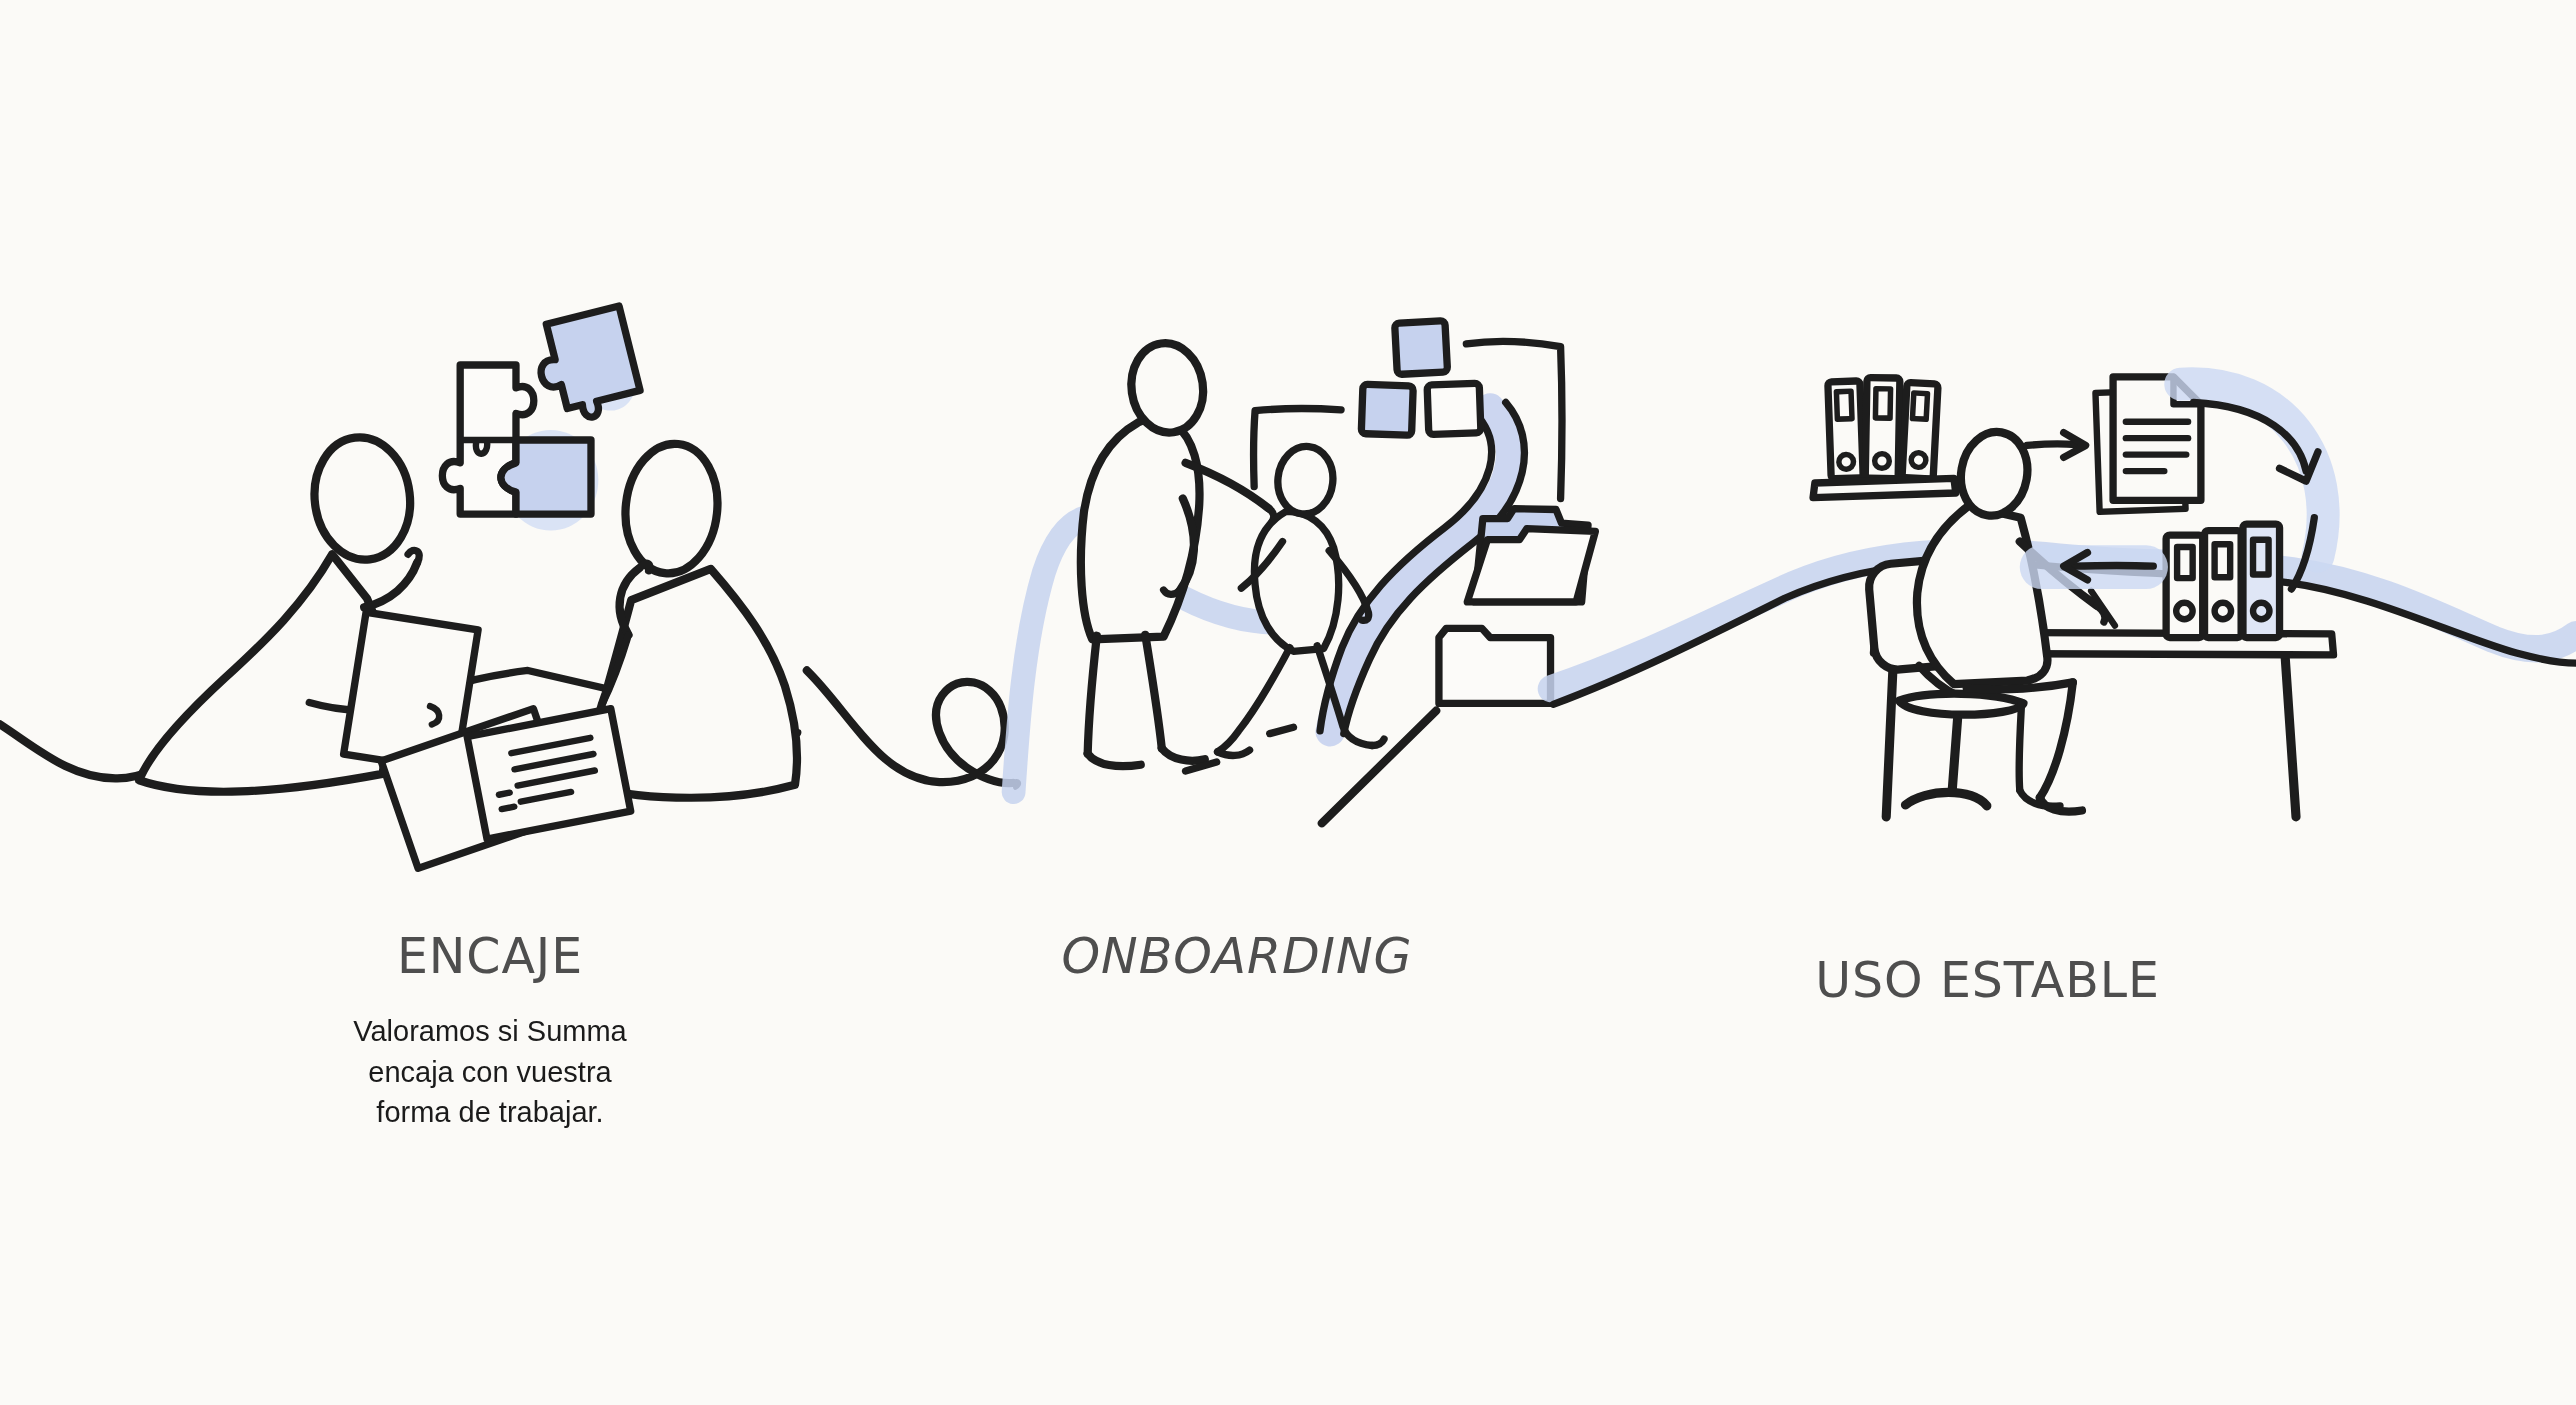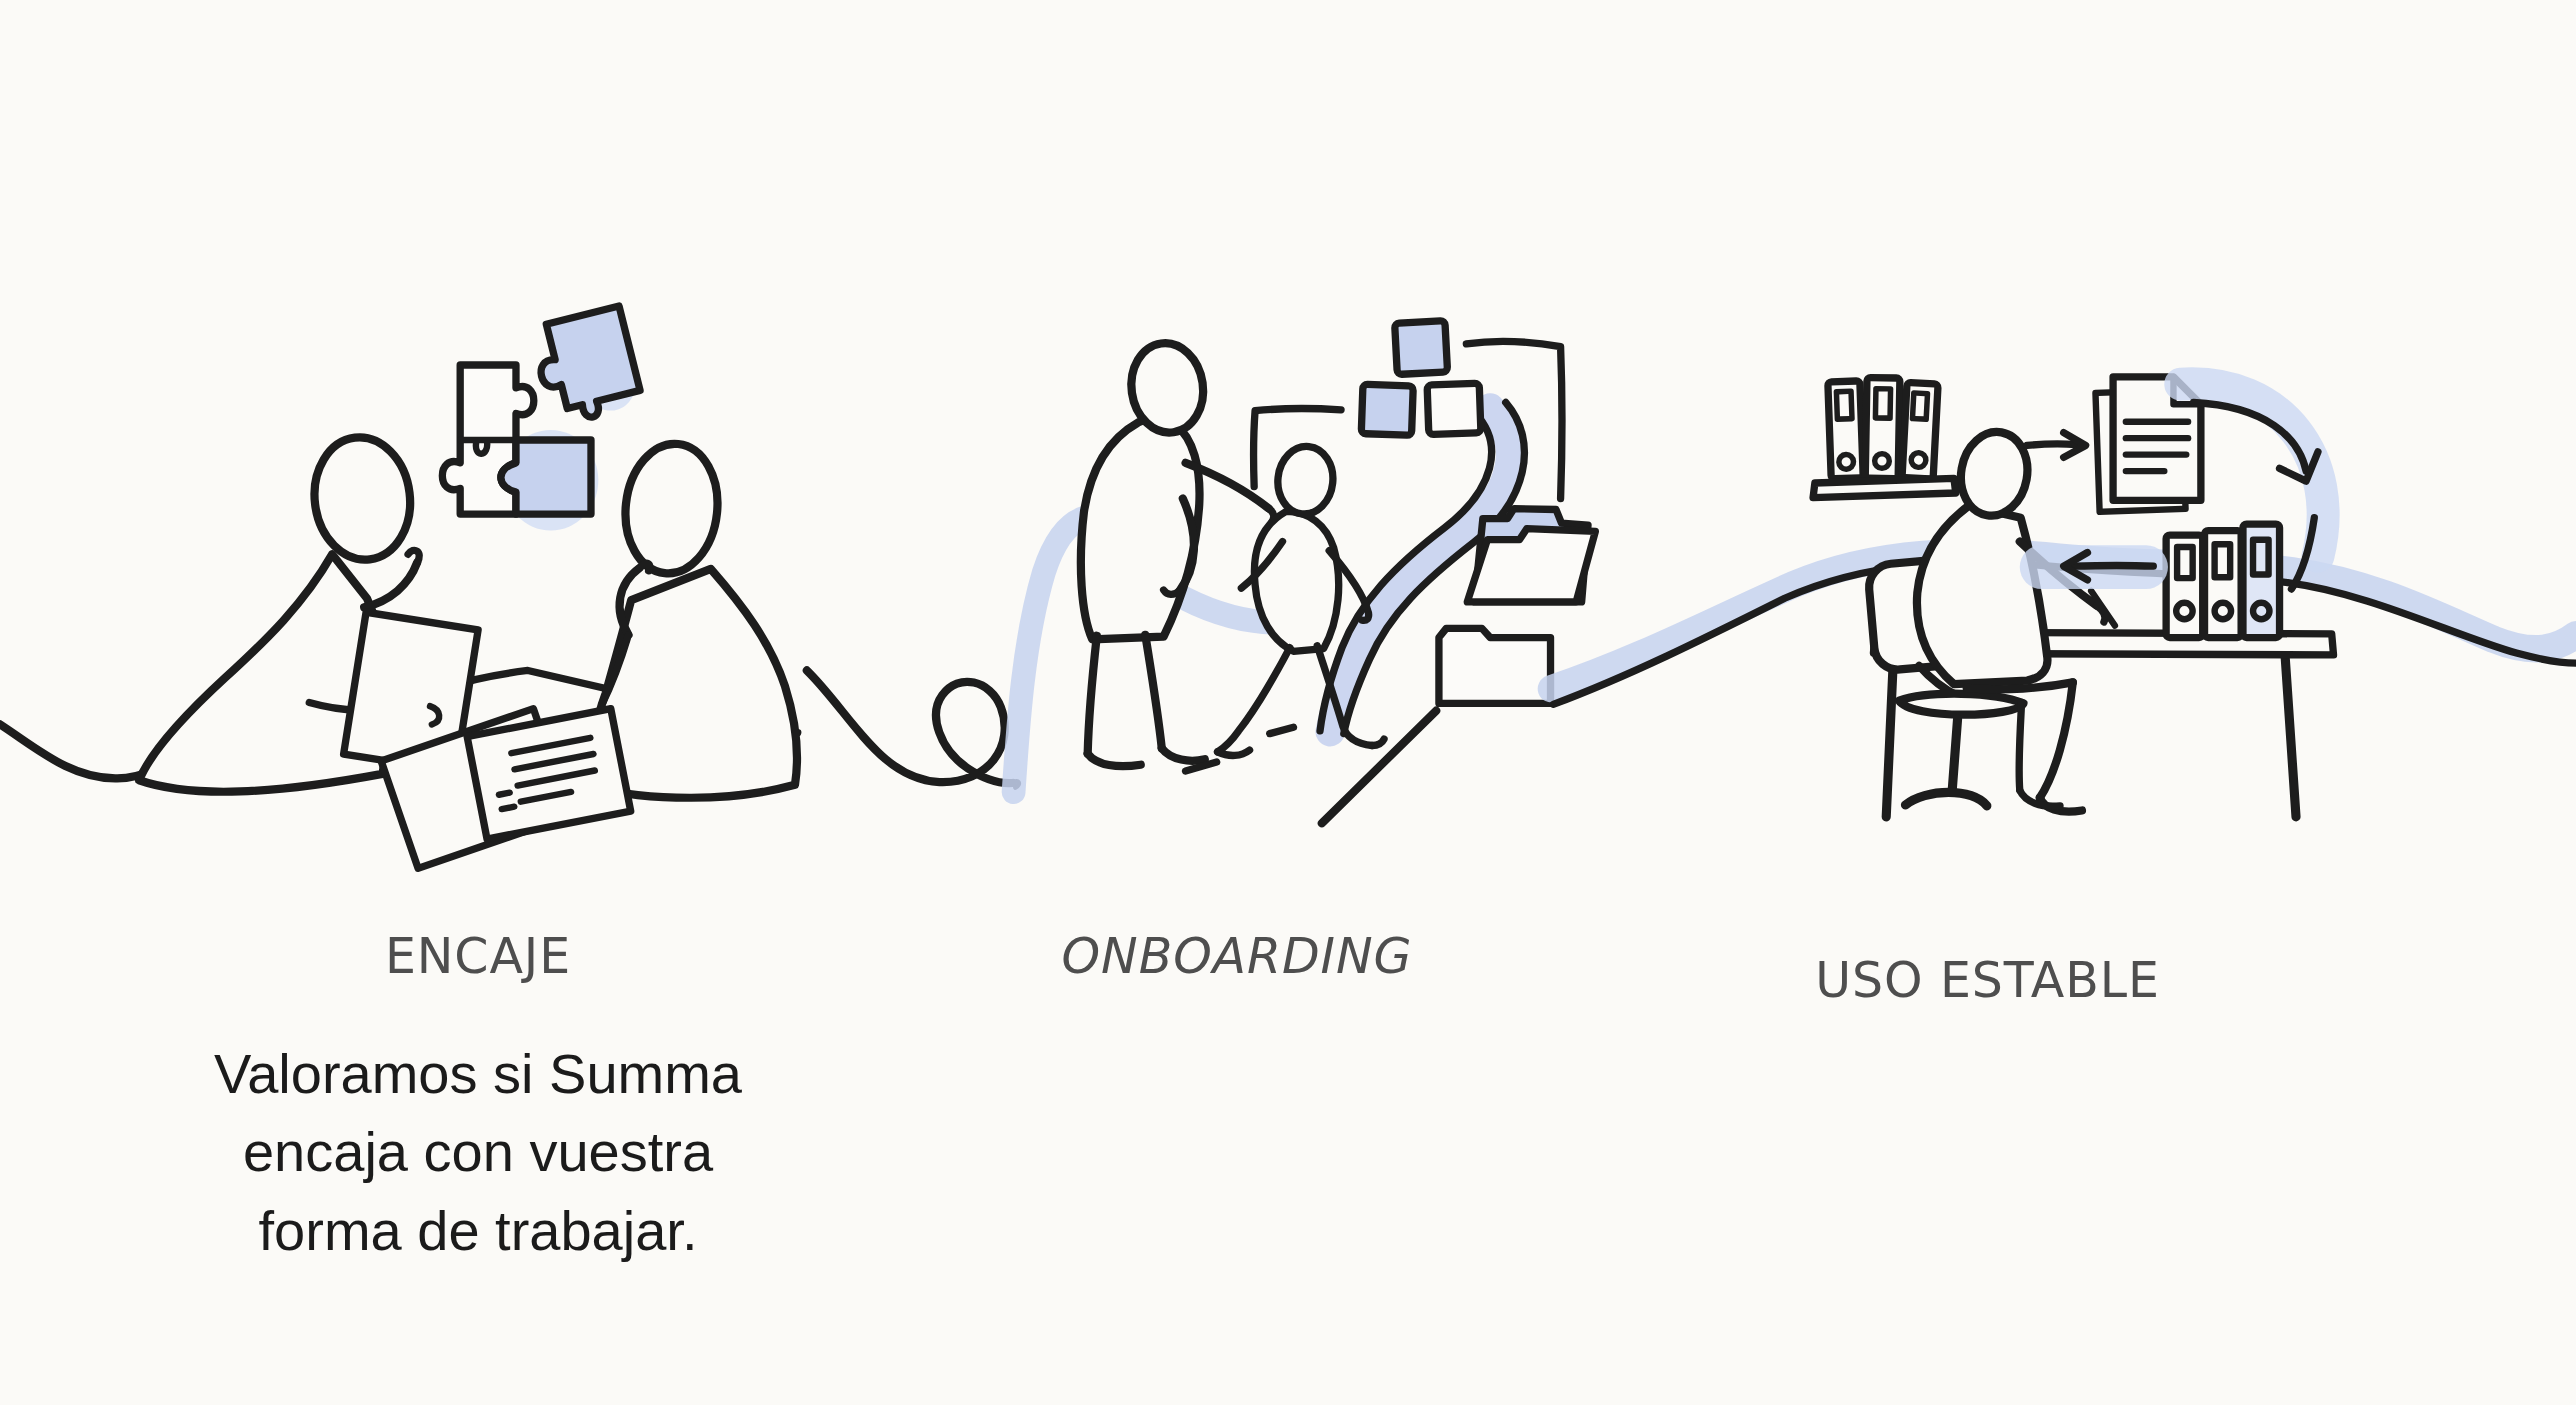--- a/index.html
+++ b/index.html
@@ -5,25 +5,25 @@
   html,body{margin:0;padding:0;}
   body{width:2576px;height:1405px;font-family:"Liberation Sans",sans-serif;}
   .canvas{position:relative;width:2576px;height:1405px;background:#fbfaf7;overflow:hidden;}
   .art{position:absolute;left:0;top:0;width:2576px;height:1405px;}
   .caption{position:absolute;text-align:center;}
   .caption .title{
     font-family:"DejaVu Sans",sans-serif;
     font-size:49px;font-weight:500;color:#4e4e4e;letter-spacing:0.9px;
   }
   .caption .desc{
-    margin-top:50px;
+    margin-top:26px;
     font-family:"Liberation Sans",sans-serif;
-    font-size:56px;color:#1b1b1b;line-height:1.4;white-space:pre-line;
+    font-size:29px;color:#1b1b1b;line-height:1.4;white-space:pre-line;
   }
-  #cap-encaje{left:158px;top:928px;width:640px;}
+  #cap-encaje{left:170px;top:928px;width:640px;}
   #cap-onboarding{left:926px;top:928px;width:622px;font-style:italic;}
   #cap-uso-estable{left:1658px;top:952px;width:659px;}
 </style>
 </head>
 <body>
 
 <div class="canvas">
 
   <svg class="art" viewBox="0 0 2816 1536" fill="none" stroke-linecap="round" stroke-linejoin="round">
 

